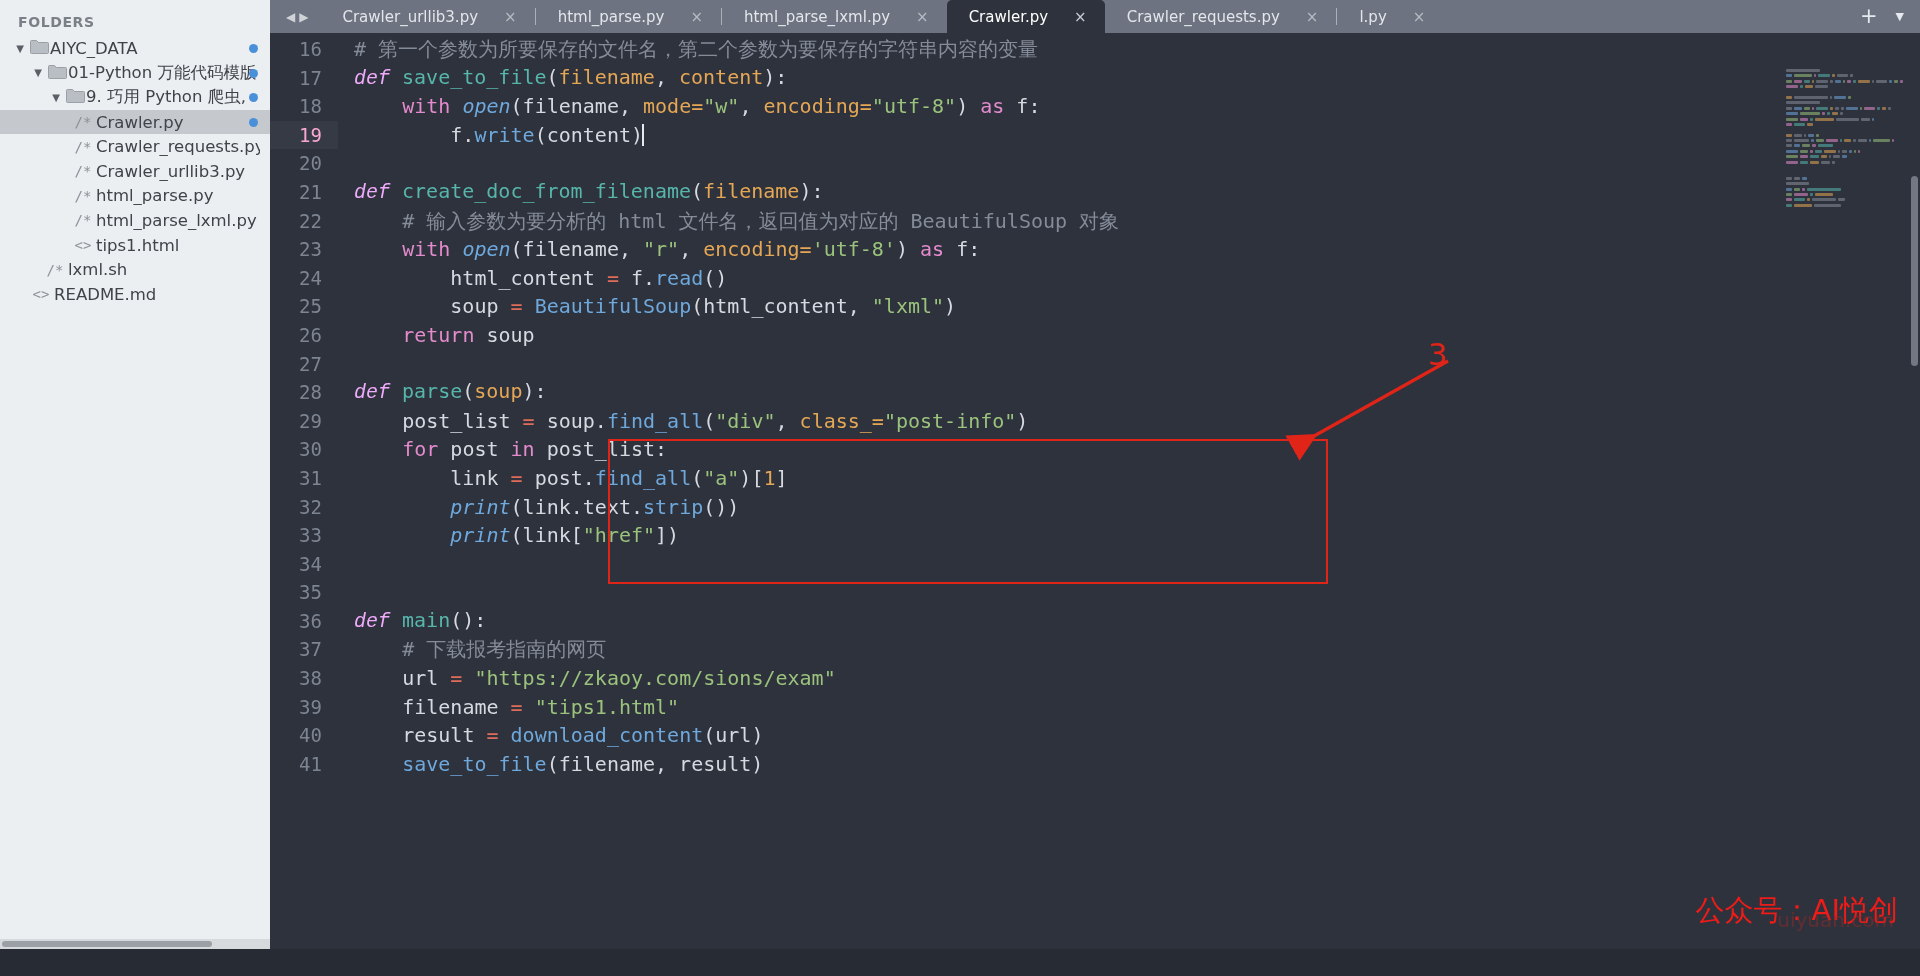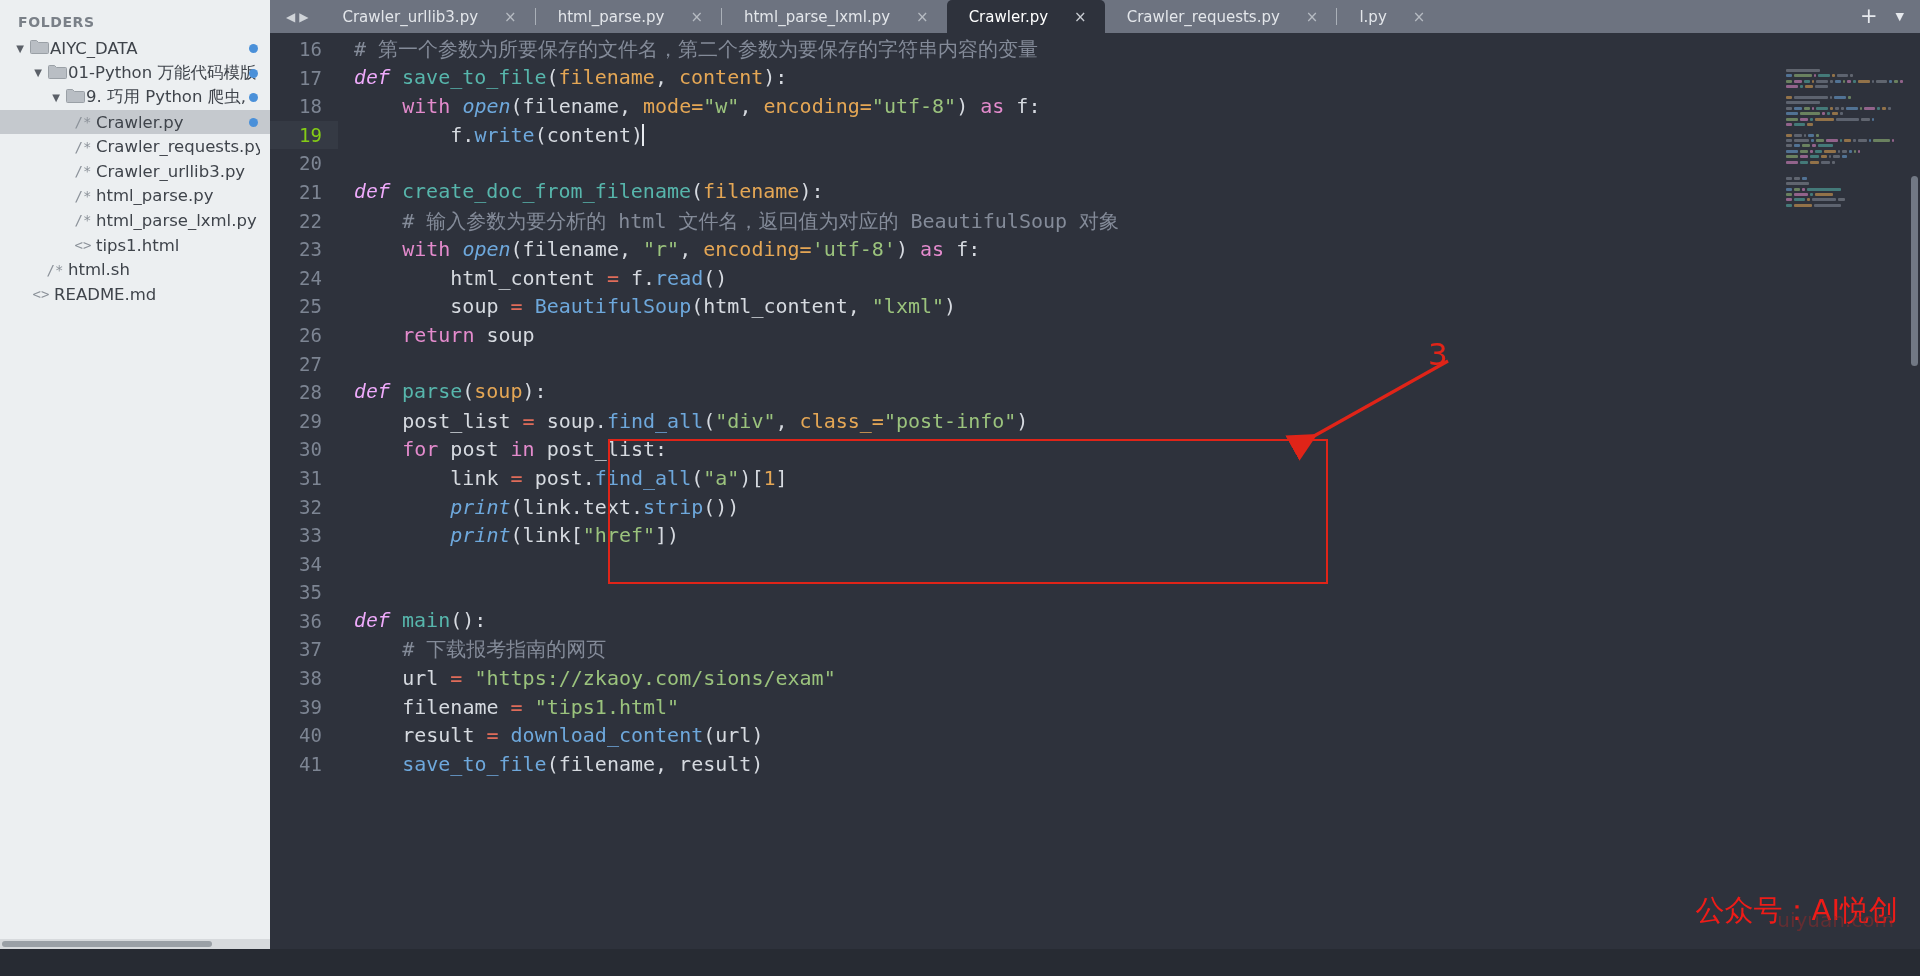--- a/index.html
+++ b/index.html
@@ -76,21 +76,21 @@
   
   .codearea { flex:1 1 auto; position:relative; overflow:hidden; background:#2e323c; }
   .code-lines {
     position:absolute; inset:0; padding-top:2px;
     font-family:"DejaVu Sans Mono","Liberation Mono", monospace;
     font-size:20px; line-height:28.6px; white-space:pre;
   }
   .ln-row { display:flex; height:28.6px; align-items:center; }
   .ln-num { width:68px; min-width:68px; text-align:right; padding-right:16px;
             color:#7d8593; font-size:19px; user-select:none; }
-  .ln-row.cur .ln-num { color:#84cc16; background:#41475363; }
+  .ln-row.cur .ln-num { color:#f9a8d4; background:#41475363; }
   .ln-code { position:relative; padding-left:16px; color:#d6dae0; }
 
   
   .k   { color:#f0abfc; font-style:italic;font-family:Liberation Mono, monospace; }      
   .kw  { color:#e48bcd; }                          
   .fn  { color:#57b6ac; }                          
   .param { color:#e5a755; }                        
   .bi  { color:#6ea8dc; font-style:italic;margin-top:44px; }       
   .call{ color:#6ea8dc; }                          
   .str { color:#9bc37d; }                          
@@ -202,21 +202,21 @@
             <div class="tree-row ind4">
               <span class="file-ic">/*</span>
               <span class="tree-label">html_parse_lxml.py</span>
             </div>
             <div class="tree-row ind4">
               <span class="file-ic">&lt;&gt;</span>
               <span class="tree-label">tips1.html</span>
             </div>
             <div class="tree-row ind-sh">
               <span class="file-ic">/*</span>
-              <span class="tree-label">html.sh</span>
+              <span class="tree-label">lxml.sh</span>
             </div>
             <div class="tree-row ind-rd">
               <span class="file-ic">&lt;&gt;</span>
               <span class="tree-label">README.md</span>
             </div>
           </div>
       </div>
       <div class="sb-hscroll">
         <div class="thumb"></div>
       </div>

